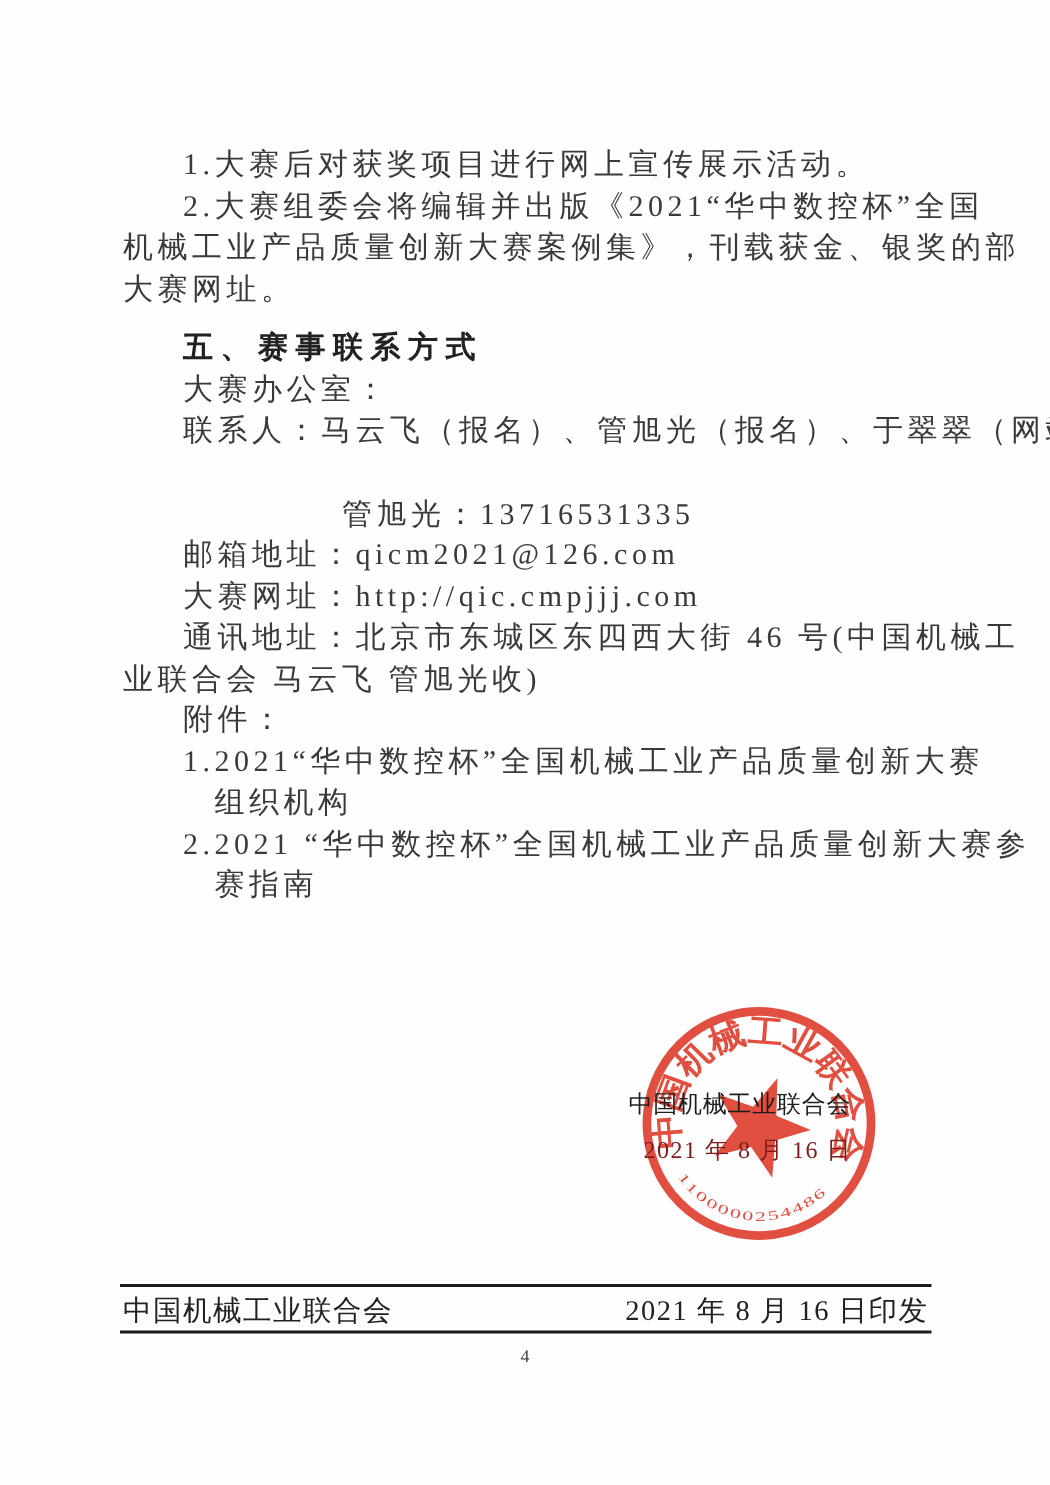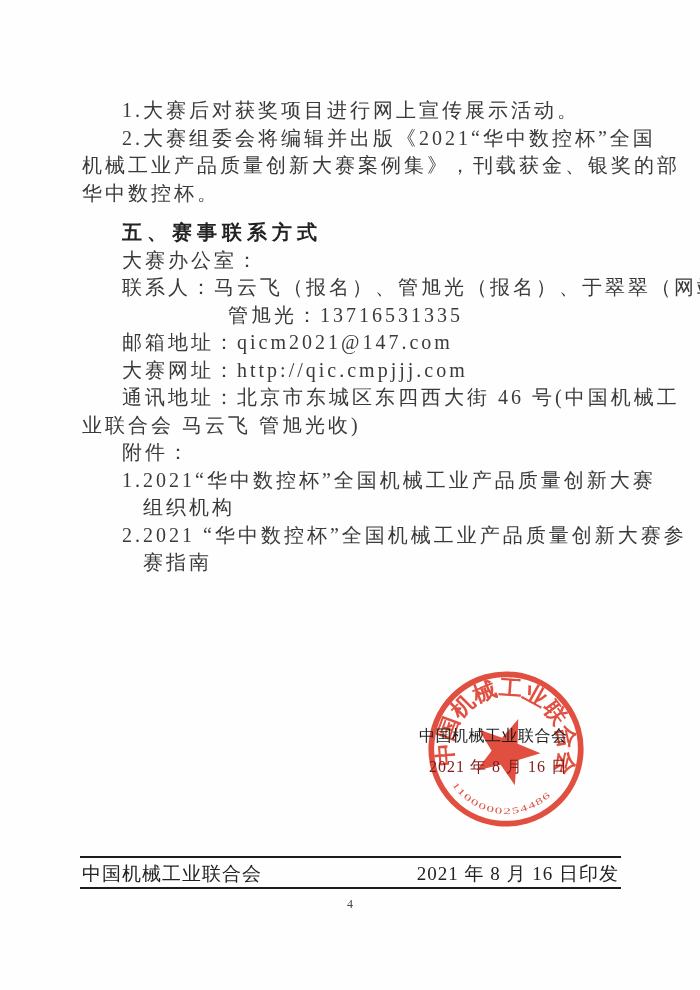--- a/index.html
+++ b/index.html
@@ -10,21 +10,21 @@
   }
   .page{position:absolute;inset:0;background:#fefefe;}
   
   .doc-body{
     position:absolute;left:82px;top:97px;width:545px;
     font-size:20px;line-height:27.5px;letter-spacing:3px;
     color:#3a3a3a;
   }
   .line{white-space:nowrap;}
   .indent-1{margin-left:40px;}
-  .indent-2{margin-left:146px;}
+  .indent-2{margin-left:146px;margin-top:28px;}
   .indent-3{margin-left:61px;}
   .heading{
     font-family:"Liberation Sans","DejaVu Sans",sans-serif;
     font-weight:bold;color:#222;margin-top:12px;letter-spacing:5px;
   }
   
   .sig-org{
     position:absolute;left:419px;top:726px;z-index:3;
     font-size:16px;letter-spacing:0.5px;color:#1d1d1d;white-space:nowrap;
   }
@@ -56,26 +56,26 @@
 </style>
 </head>
 <body>
 
 <div class="page">
 
   <div class="doc-body">
       <div class="line indent-1">1.大赛后对获奖项目进行网上宣传展示活动。</div>
       <div class="line indent-1">2.大赛组委会将编辑并出版《2021“华中数控杯”全国</div>
       <div class="line indent-0">机械工业产品质量创新大赛案例集》，刊载获金、银奖的部</div>
-      <div class="line indent-0">华中数控杯。</div>
+      <div class="line indent-0">大赛网址。</div>
       <div class="line indent-1 heading">五、赛事联系方式</div>
       <div class="line indent-1">大赛办公室：</div>
       <div class="line indent-1">联系人：马云飞（报名）、管旭光（报名）、于翠翠（网站）。</div>
       <div class="line indent-2">管旭光：13716531335</div>
-      <div class="line indent-1">邮箱地址：qicm2021@147.com</div>
+      <div class="line indent-1">邮箱地址：qicm2021@126.com</div>
       <div class="line indent-1">大赛网址：http://qic.cmpjjj.com</div>
       <div class="line indent-1">通讯地址：北京市东城区东四西大街 46 号(中国机械工</div>
       <div class="line indent-0">业联合会 马云飞 管旭光收)</div>
       <div class="line indent-1">附件：</div>
       <div class="line indent-1">1.2021“华中数控杯”全国机械工业产品质量创新大赛</div>
       <div class="line indent-3">组织机构</div>
       <div class="line indent-1">2.2021 “华中数控杯”全国机械工业产品质量创新大赛参</div>
       <div class="line indent-3">赛指南</div>
     </div>
 

